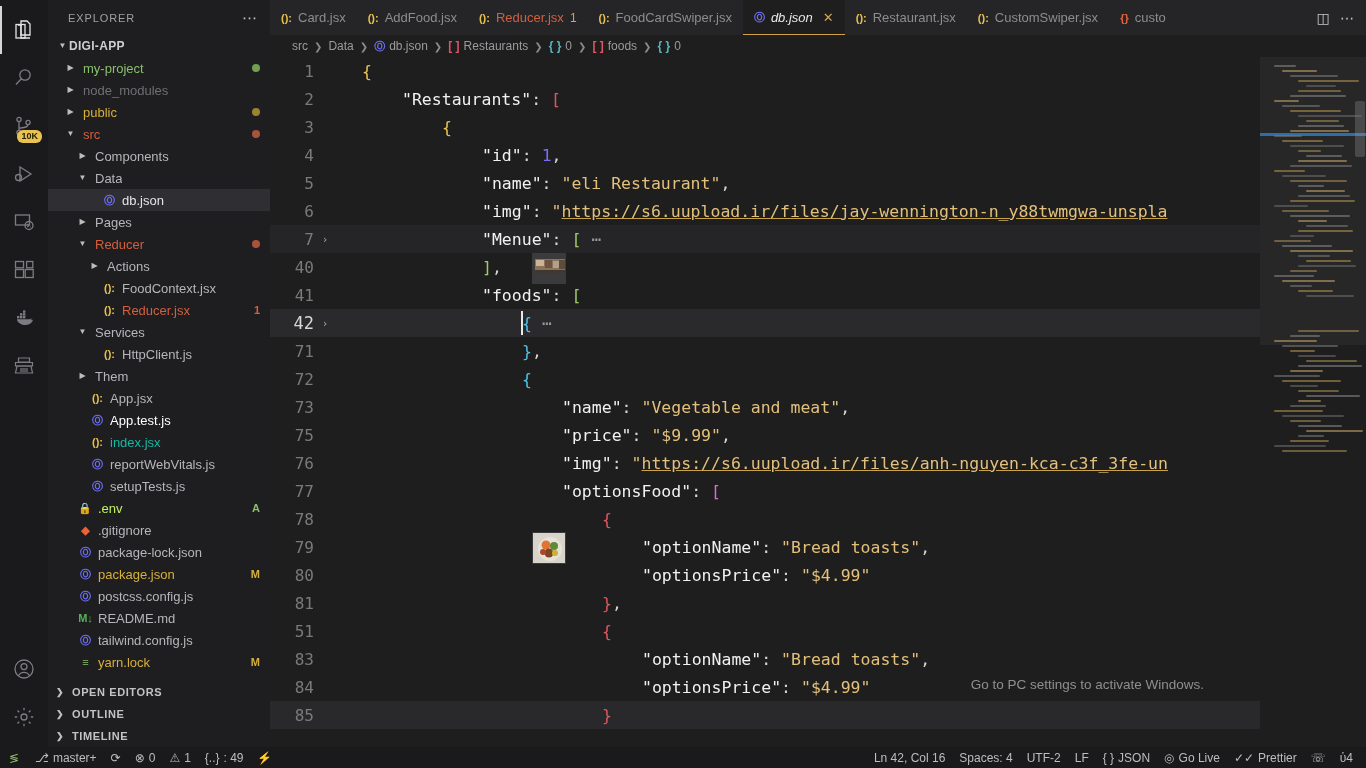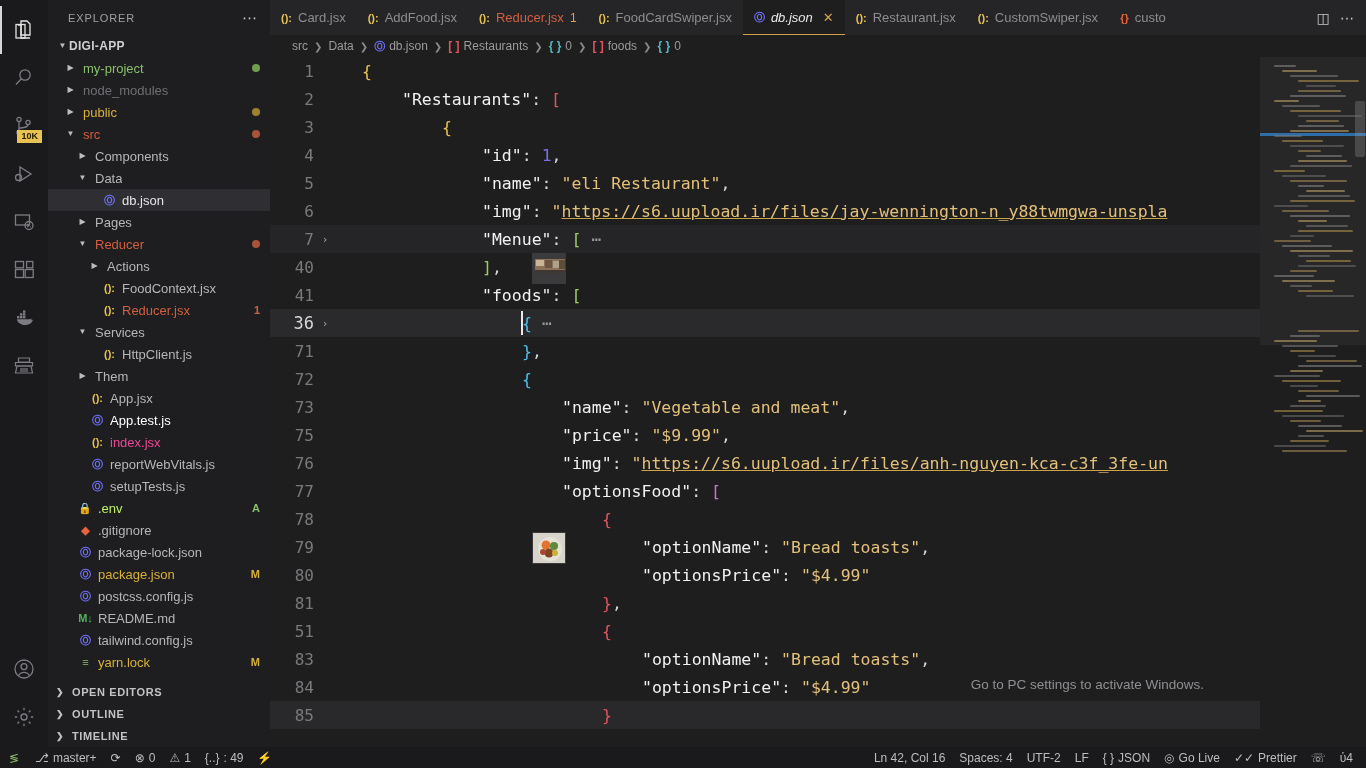--- a/index.html
+++ b/index.html
@@ -24,21 +24,21 @@
     position: relative; color: #7c7c82; cursor: pointer;
   }
   .act-item.active { color: #e4e4e4; }
   .act-item.active::before {
     content: ""; position: absolute; left: 0; top: 0; bottom: 0; width: 2px; background: #d7d7d7;
   }
   .act-item svg { display: block; }
   .act-badge {
     position: absolute; right: 6px; bottom: 7px;
     background: #e8c252; color: #2a2100; font-size: 9px; font-weight: bold;
-    border-radius: 0; padding: 1px 4px; line-height: 11px; min-width: 20px; text-align: center;
+    border-radius: 6px; padding: 1px 4px; line-height: 11px; min-width: 20px; text-align: center;
   }
   .act-spacer { flex: 1 1 auto; }
 
   
   .side-bar {
     width: 222px; flex: 0 0 222px; background: #1e1e20;
     display: flex; flex-direction: column; position: relative;
   }
   .side-title {
     height: 35px; display: flex; align-items: center; justify-content: space-between;
@@ -379,21 +379,21 @@
             <span class="tlabel" style="color: rgb(182, 182, 186); padding-left: 4px;">App.jsx</span>
           </div>
           <div class="trow" style="padding-left: 28px;">
             <span class="twist"></span>
             <span class="ficon i-js">Ⓞ</span>
             <span class="tlabel" style="color: #ffffff; padding-left: 4px;">App.test.js</span>
           </div>
           <div class="trow" style="padding-left: 28px;">
             <span class="twist"></span>
             <span class="ficon i-jsx">():</span>
-            <span class="tlabel" style="color: #ec4899; padding-left: 4px;">index.jsx</span>
+            <span class="tlabel" style="color: #14b8a6; padding-left: 4px;">index.jsx</span>
           </div>
           <div class="trow" style="padding-left: 28px;">
             <span class="twist"></span>
             <span class="ficon i-js">Ⓞ</span>
             <span class="tlabel" style="color: rgb(182, 182, 186); padding-left: 4px;">reportWebVitals.js</span>
           </div>
           <div class="trow" style="padding-left: 28px;">
             <span class="twist"></span>
             <span class="ficon i-js">Ⓞ</span>
             <span class="tlabel" style="color: rgb(182, 182, 186); padding-left: 4px;">setupTests.js</span>
@@ -566,21 +566,21 @@
           <div id="code-lines">
               <div class="code-line"><span class="ln">1</span><span class="fold"></span><span class="gutter-img"></span><span class="ctext" style="padding-left: 10px;"><span class="t-br-y">{</span></span></div>
               <div class="code-line"><span class="ln">2</span><span class="fold"></span><span class="gutter-img"></span><span class="ctext" style="padding-left: 50px;"><span class="t-key">"Restaurants"</span><span class="t-punct">: </span><span class="t-br-r">[</span></span></div>
               <div class="code-line"><span class="ln">3</span><span class="fold"></span><span class="gutter-img"></span><span class="ctext" style="padding-left: 90px;"><span class="t-br-y">{</span></span></div>
               <div class="code-line"><span class="ln">4</span><span class="fold"></span><span class="gutter-img"></span><span class="ctext" style="padding-left: 130px;"><span class="t-key">"id"</span><span class="t-punct">: </span><span class="t-num">1</span><span class="t-punct">,</span></span></div>
               <div class="code-line"><span class="ln">5</span><span class="fold"></span><span class="gutter-img"></span><span class="ctext" style="padding-left: 130px;"><span class="t-key">"name"</span><span class="t-punct">: </span><span class="t-str">"eli Restaurant"</span><span class="t-punct">,</span></span></div>
               <div class="code-line"><span class="ln">6</span><span class="fold"></span><span class="gutter-img"></span><span class="ctext" style="padding-left: 130px;"><span class="t-key">"img"</span><span class="t-punct">: </span><span class="t-str">"</span><span class="t-url">https://s6.uupload.ir/files/jay-wennington-n_y88twmgwa-unspla</span></span></div>
               <div class="code-line" style="background: rgb(37, 37, 39);"><span class="ln">7</span><span class="fold">›</span><span class="gutter-img"></span><span class="ctext" style="padding-left: 130px;"><span class="t-key">"Menue"</span><span class="t-punct">: </span><span class="t-br-g">[</span><span class="t-dots"> ⋯</span></span></div>
               <div class="code-line"><span class="ln">40</span><span class="fold"></span><span class="gutter-img"></span><span class="ctext" style="padding-left: 130px;"><span class="t-br-g">]</span><span class="t-punct">,</span></span></div>
               <div class="code-line"><span class="ln">41</span><span class="fold"></span><span class="gutter-img"></span><span class="ctext" style="padding-left: 130px;"><span class="t-key">"foods"</span><span class="t-punct">: </span><span class="t-br-g">[</span></span></div>
-              <div class="code-line cur"><span class="ln">36</span><span class="fold">›</span><span class="gutter-img"></span><span class="ctext" style="padding-left: 170px;"><span class="t-br-b t-cur">{</span><span class="t-dots"> ⋯</span></span></div>
+              <div class="code-line cur"><span class="ln">42</span><span class="fold">›</span><span class="gutter-img"></span><span class="ctext" style="padding-left: 170px;"><span class="t-br-b t-cur">{</span><span class="t-dots"> ⋯</span></span></div>
               <div class="code-line"><span class="ln">71</span><span class="fold"></span><span class="gutter-img"></span><span class="ctext" style="padding-left: 170px;"><span class="t-br-b">}</span><span class="t-punct">,</span></span></div>
               <div class="code-line"><span class="ln">72</span><span class="fold"></span><span class="gutter-img"></span><span class="ctext" style="padding-left: 170px;"><span class="t-br-b">{</span></span></div>
               <div class="code-line"><span class="ln">73</span><span class="fold"></span><span class="gutter-img"></span><span class="ctext" style="padding-left: 210px;"><span class="t-key">"name"</span><span class="t-punct">: </span><span class="t-str">"Vegetable and meat"</span><span class="t-punct">,</span></span></div>
               <div class="code-line"><span class="ln">75</span><span class="fold"></span><span class="gutter-img"></span><span class="ctext" style="padding-left: 210px;"><span class="t-key">"price"</span><span class="t-punct">: </span><span class="t-str">"$9.99"</span><span class="t-punct">,</span></span></div>
               <div class="code-line"><span class="ln">76</span><span class="fold"></span><span class="gutter-img"></span><span class="ctext" style="padding-left: 210px;"><span class="t-key">"img"</span><span class="t-punct">: </span><span class="t-str">"</span><span class="t-url">https://s6.uupload.ir/files/anh-nguyen-kca-c3f_3fe-un</span></span></div>
               <div class="code-line"><span class="ln">77</span><span class="fold"></span><span class="gutter-img"></span><span class="ctext" style="padding-left: 210px;"><span class="t-key">"optionsFood"</span><span class="t-punct">: </span><span class="t-br-p">[</span></span></div>
               <div class="code-line"><span class="ln">78</span><span class="fold"></span><span class="gutter-img"></span><span class="ctext" style="padding-left: 250px;"><span class="t-br-r">{</span></span></div>
               <div class="code-line"><span class="ln">79</span><span class="fold"></span><span class="gutter-img"></span><span class="ctext" style="padding-left: 290px;"><span class="t-key">"optionName"</span><span class="t-punct">: </span><span class="t-str">"Bread toasts"</span><span class="t-punct">,</span></span></div>
               <div class="code-line"><span class="ln">80</span><span class="fold"></span><span class="gutter-img"></span><span class="ctext" style="padding-left: 290px;"><span class="t-key">"optionsPrice"</span><span class="t-punct">: </span><span class="t-str">"$4.99"</span></span></div>
               <div class="code-line"><span class="ln">81</span><span class="fold"></span><span class="gutter-img"></span><span class="ctext" style="padding-left: 250px;"><span class="t-br-r">}</span><span class="t-punct">,</span></span></div>

